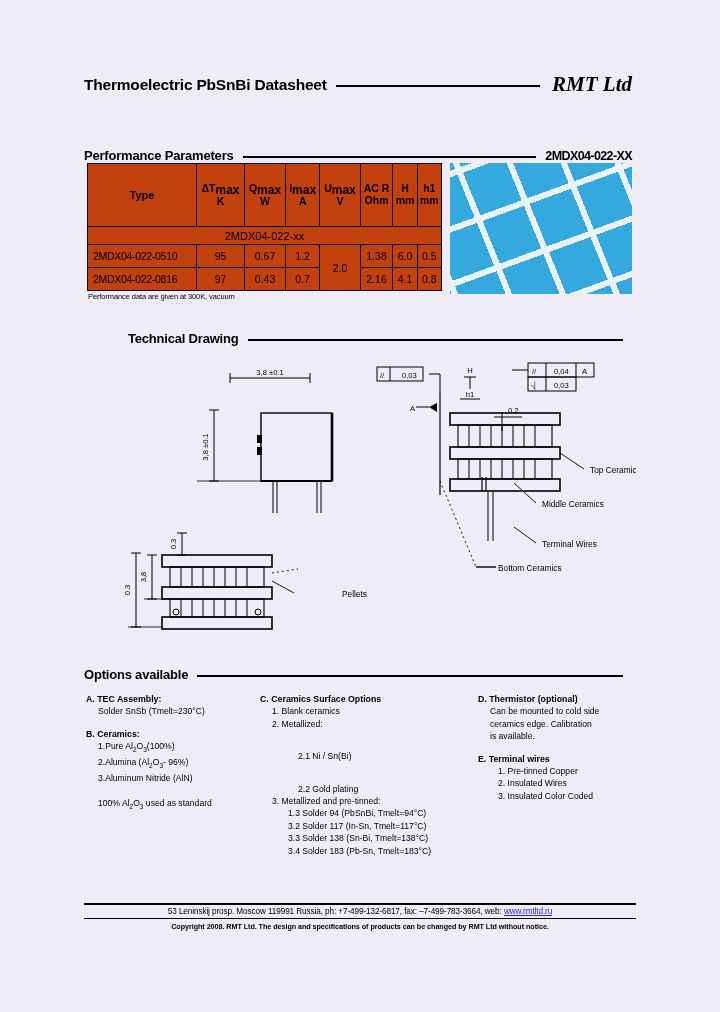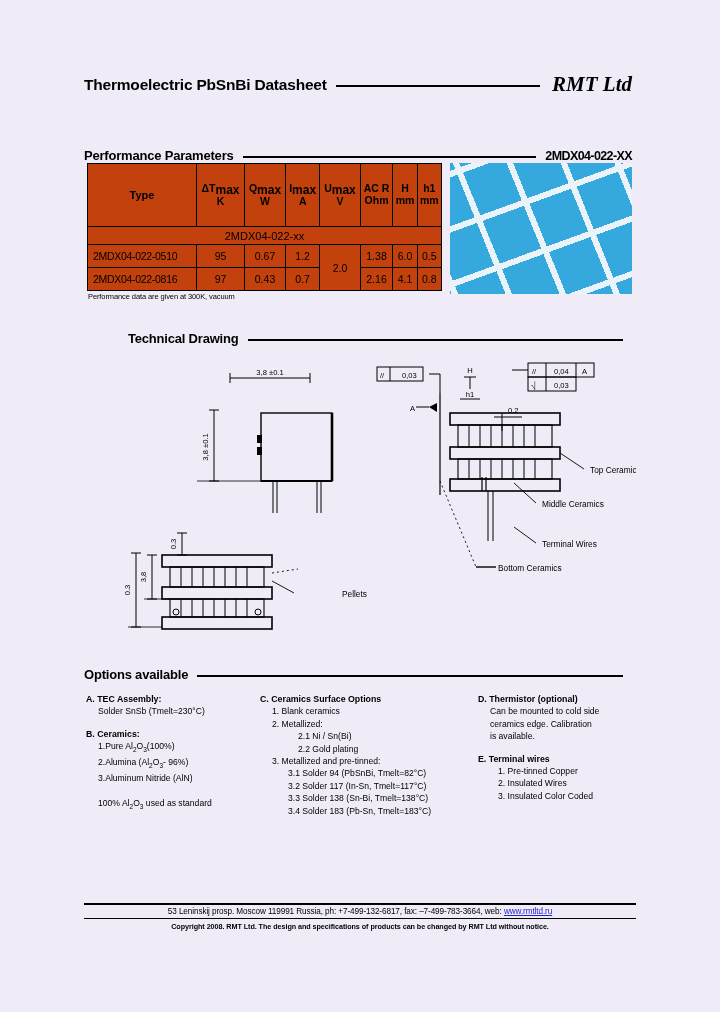--- a/index.html
+++ b/index.html
@@ -137,21 +137,21 @@
   }
 
   
   .opt-col { position: absolute; font-size: 8.6px; line-height: 12.4px; }
   #opt-col-a { left: 86px;  top: 693px; width: 170px; }
   #opt-col-c { left: 260px; top: 693px; width: 215px; }
   #opt-col-d { left: 478px; top: 693px; width: 160px; }
   .opt-title { font-weight: bold; font-size: 8.8px; }
   .ind1 { padding-left: 12px; }
   .ind2 { padding-left: 20px; }
-  .ind3 { padding-left: 38px; }
+  .ind3 { padding-left: 38px; margin-top: 20px; }
   .ind4 { padding-left: 28px; }
   .spacer { height: 10px; }
   sub { font-size: 6.5px; }
 
   
   #footer { position: absolute; left: 84px; top: 903px; width: 552px; text-align: center; }
   #footer .bar-top { border-top: 2px solid #000; }
   #footer .addr { font-size: 8.2px; padding: 2px 0 2px; letter-spacing: -0.1px; }
   #footer .addr a { color: #2222cc; text-decoration: underline; }
   #footer .bar-bot { border-top: 1px solid #000; }
@@ -486,21 +486,21 @@
       <div class="">&nbsp;</div>
       <div class="ind1">100% Al<sub>2</sub>O<sub>3</sub> used as standard</div>
     </div>
   <div class="opt-col" id="opt-col-c">
       <div class="opt-title">C. Ceramics Surface Options</div>
       <div class="ind1">1. Blank ceramics</div>
       <div class="ind1">2. Metallized:</div>
       <div class="ind3">2.1 Ni / Sn(Bi)</div>
       <div class="ind3">2.2 Gold plating</div>
       <div class="ind1">3. Metallized and pre-tinned:</div>
-      <div class="ind4">3.1 Solder 94 (PbSnBi, Tmelt=82°C)</div>
+      <div class="ind4">1.3 Solder 94 (PbSnBi, Tmelt=94°C)</div>
       <div class="ind4">3.2 Solder 117 (In-Sn, Tmelt=117°C)</div>
       <div class="ind4">3.3 Solder 138 (Sn-Bi, Tmelt=138°C)</div>
       <div class="ind4">3.4 Solder 183 (Pb-Sn, Tmelt=183°C)</div>
     </div>
   <div class="opt-col" id="opt-col-d">
       <div class="opt-title">D. Thermistor (optional)</div>
       <div class="ind1">Can be mounted to cold side</div>
       <div class="ind1">ceramics edge. Calibration</div>
       <div class="ind1">is available.</div>
       <div class="spacer"></div>

